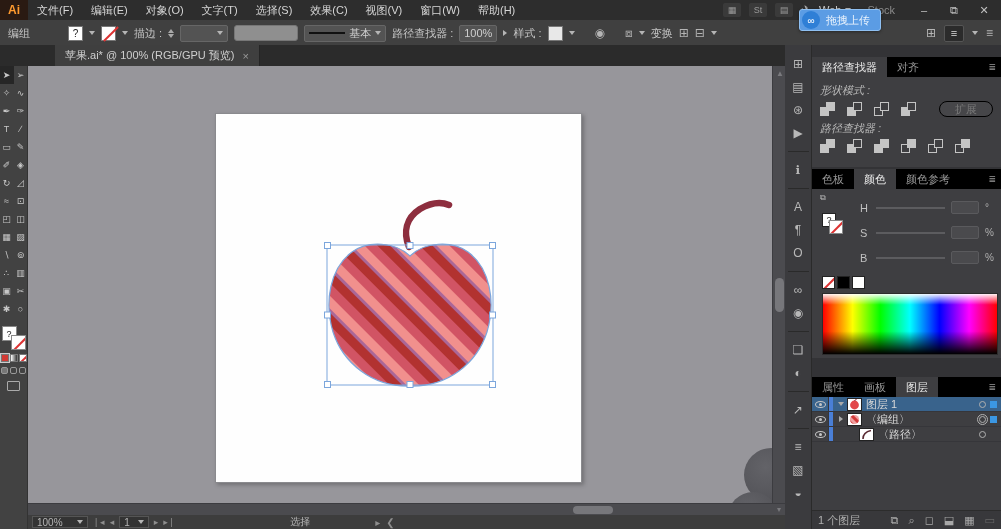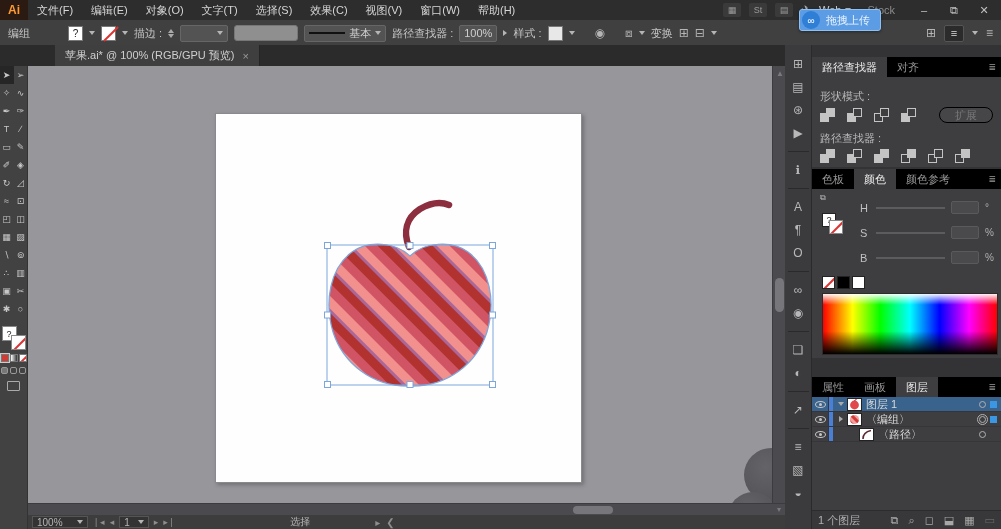--- a/index.html
+++ b/index.html
@@ -89,21 +89,21 @@
   .strip-sep{width:21px;height:1px;background:#2a2a2a;margin:2px 0;}
   #panels{position:absolute;left:27px;top:0;width:189px;height:484px;display:flex;flex-direction:column;}
   .panel-tabs{height:20px;background:#000000;display:flex;align-items:center;flex-shrink:0;}
   .ptab{padding:0 10px;height:20px;display:flex;align-items:center;color:#979797;}
   .ptab.active{background:#3e3e41;color:#e8e8e8;}
   .pmenu{margin-left:auto;margin-right:5px;color:#9a9a9a;font-size:9px;}
   .panel-body{background:#3e3e41;flex-shrink:0;}
 
   
   #pf-body{height:90px;padding:4px 8px;}
-  .pf-label{color:#b8b8b8;margin:8px 0 3px;}
+  .pf-label{color:#b8b8b8;margin:2px 0 3px;font-style:italic;}
   .pf-row{display:flex;align-items:center;gap:10px;margin-bottom:4px;}
   .pfico{position:relative;width:17px;height:15px;}
   .pfico .sqb,.pfico .sqf{position:absolute;width:9px;height:9px;border:1px solid #c4c4c4;}
   .sqb{left:0;top:5px;} .sqf{left:6px;top:0;}
   .fillsq{background:#c4c4c4;} .hollsq{background:#3e3e41;}
   #expand-btn{margin-left:auto;width:54px;height:16px;border:1px solid #000000;border-radius:8px;color:#787878;display:flex;align-items:center;justify-content:center;background:#464649;filter:blur(.4px);}
 
   
   #color-body{height:169px;padding:6px 8px 0;position:relative;}
   #mini-fs{position:absolute;left:10px;top:24px;width:26px;height:26px;}

